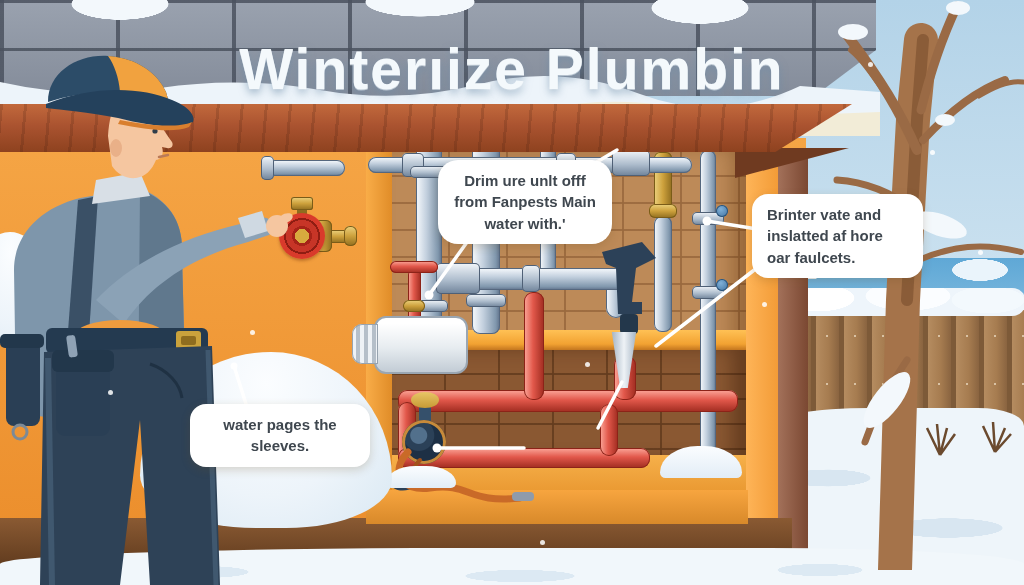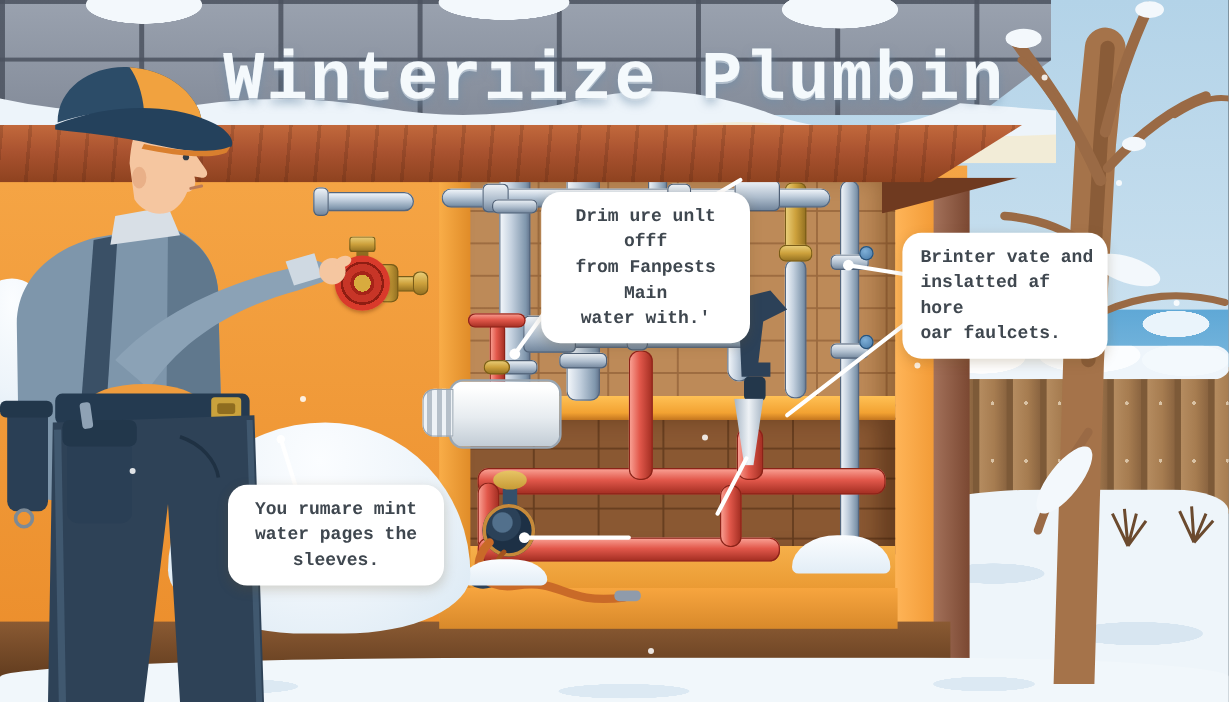--- a/index.html
+++ b/index.html
@@ -1,17 +1,17 @@
 <!DOCTYPE html>
 <html><head>
 <meta charset="utf-8">
 <style>
   html,body{margin:0;padding:0;background:#222;}
   #canvas{position:relative;width:1024px;height:585px;overflow:hidden;
-          font-family:Liberation Mono, monospace;background:linear-gradient(180deg,#b3d3e8 0%,#c9e0ef 45%,#d9eaf5 100%);}
+          font-family:Liberation Sans, sans-serif;background:linear-gradient(180deg,#b3d3e8 0%,#c9e0ef 45%,#d9eaf5 100%);}
   .abs{position:absolute;}
 
   
   .hills{left:780px;top:258px;width:244px;height:56px;z-index:2;
     background:
       radial-gradient(40px 18px at 30px 10px,#eaf4fb 60%,transparent 61%),
       radial-gradient(50px 20px at 110px 6px,#eaf4fb 60%,transparent 61%),
       radial-gradient(46px 18px at 200px 12px,#eaf4fb 60%,transparent 61%),
       linear-gradient(180deg,#5fa8d6,#7db9de);}
   .fence{left:786px;top:306px;width:238px;height:122px;z-index:5;background:#7d5a38;display:flex;gap:5px;padding-left:2px;box-sizing:border-box;}
@@ -317,31 +317,30 @@
       <line x1="246" y1="404" x2="234" y2="366"></line>
     </g>
     <g fill="#ffffff">
       <circle cx="429" cy="295" r="4.5"></circle>
       <circle cx="707" cy="221" r="4.5"></circle>
       <circle cx="437" cy="448" r="4.5"></circle>
       <circle cx="234" cy="366" r="3.5"></circle>
     </g>
   </svg>
 
-  <div class="abs callout" style="left:451px;top:160px;width:154px;">
+  <div class="abs callout" style="left:438px;top:160px;width:154px;border-radius:20px;">
     <div>Drim ure unlt offf</div>
     <div>from Fanpests Main</div>
     <div>water with.'</div>
   </div>
   <div class="abs callout left" style="left:752px;top:194px;width:146px;">
     <div>Brinter vate and</div>
     <div>inslatted af hore</div>
     <div>oar faulcets.</div>
   </div>
   <div class="abs callout" style="left:190px;top:404px;width:160px;">
-    <div>You rumare mint</div>
     <div>water pages the</div>
     <div>sleeves.</div>
   </div>
 
   <div class="abs snow-bottom"></div>
 
 </div>
 
 </body></html>

